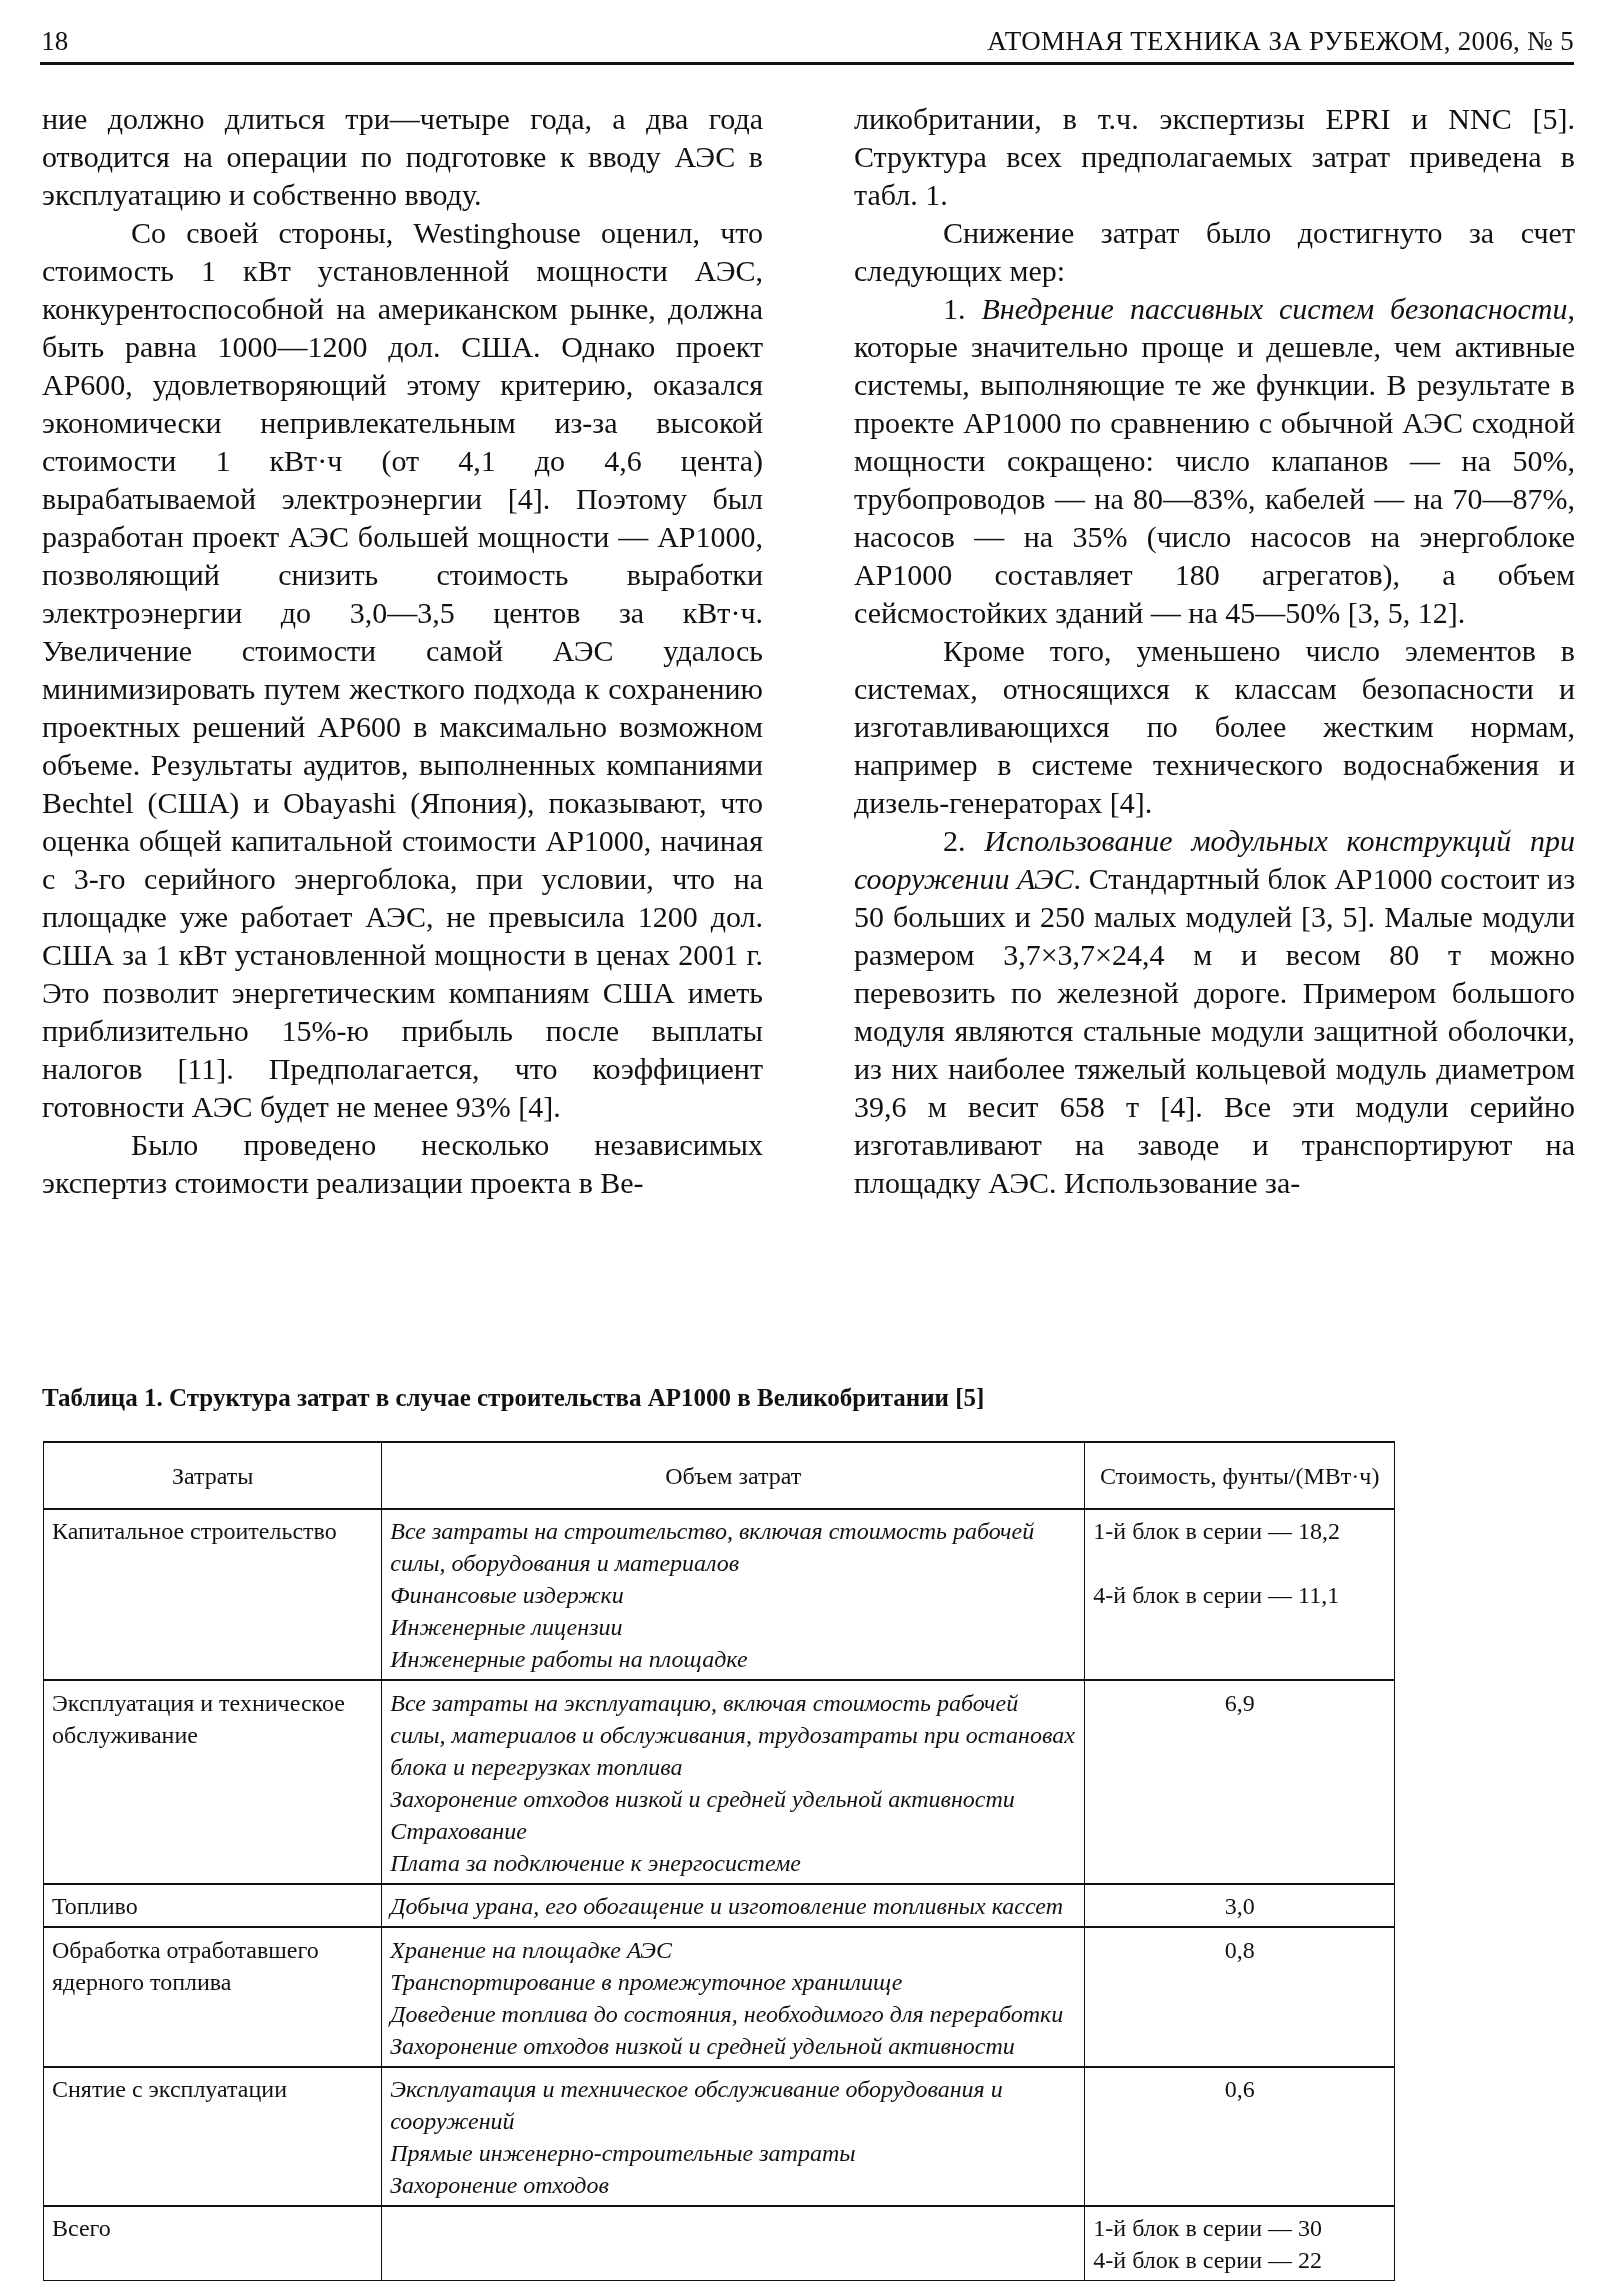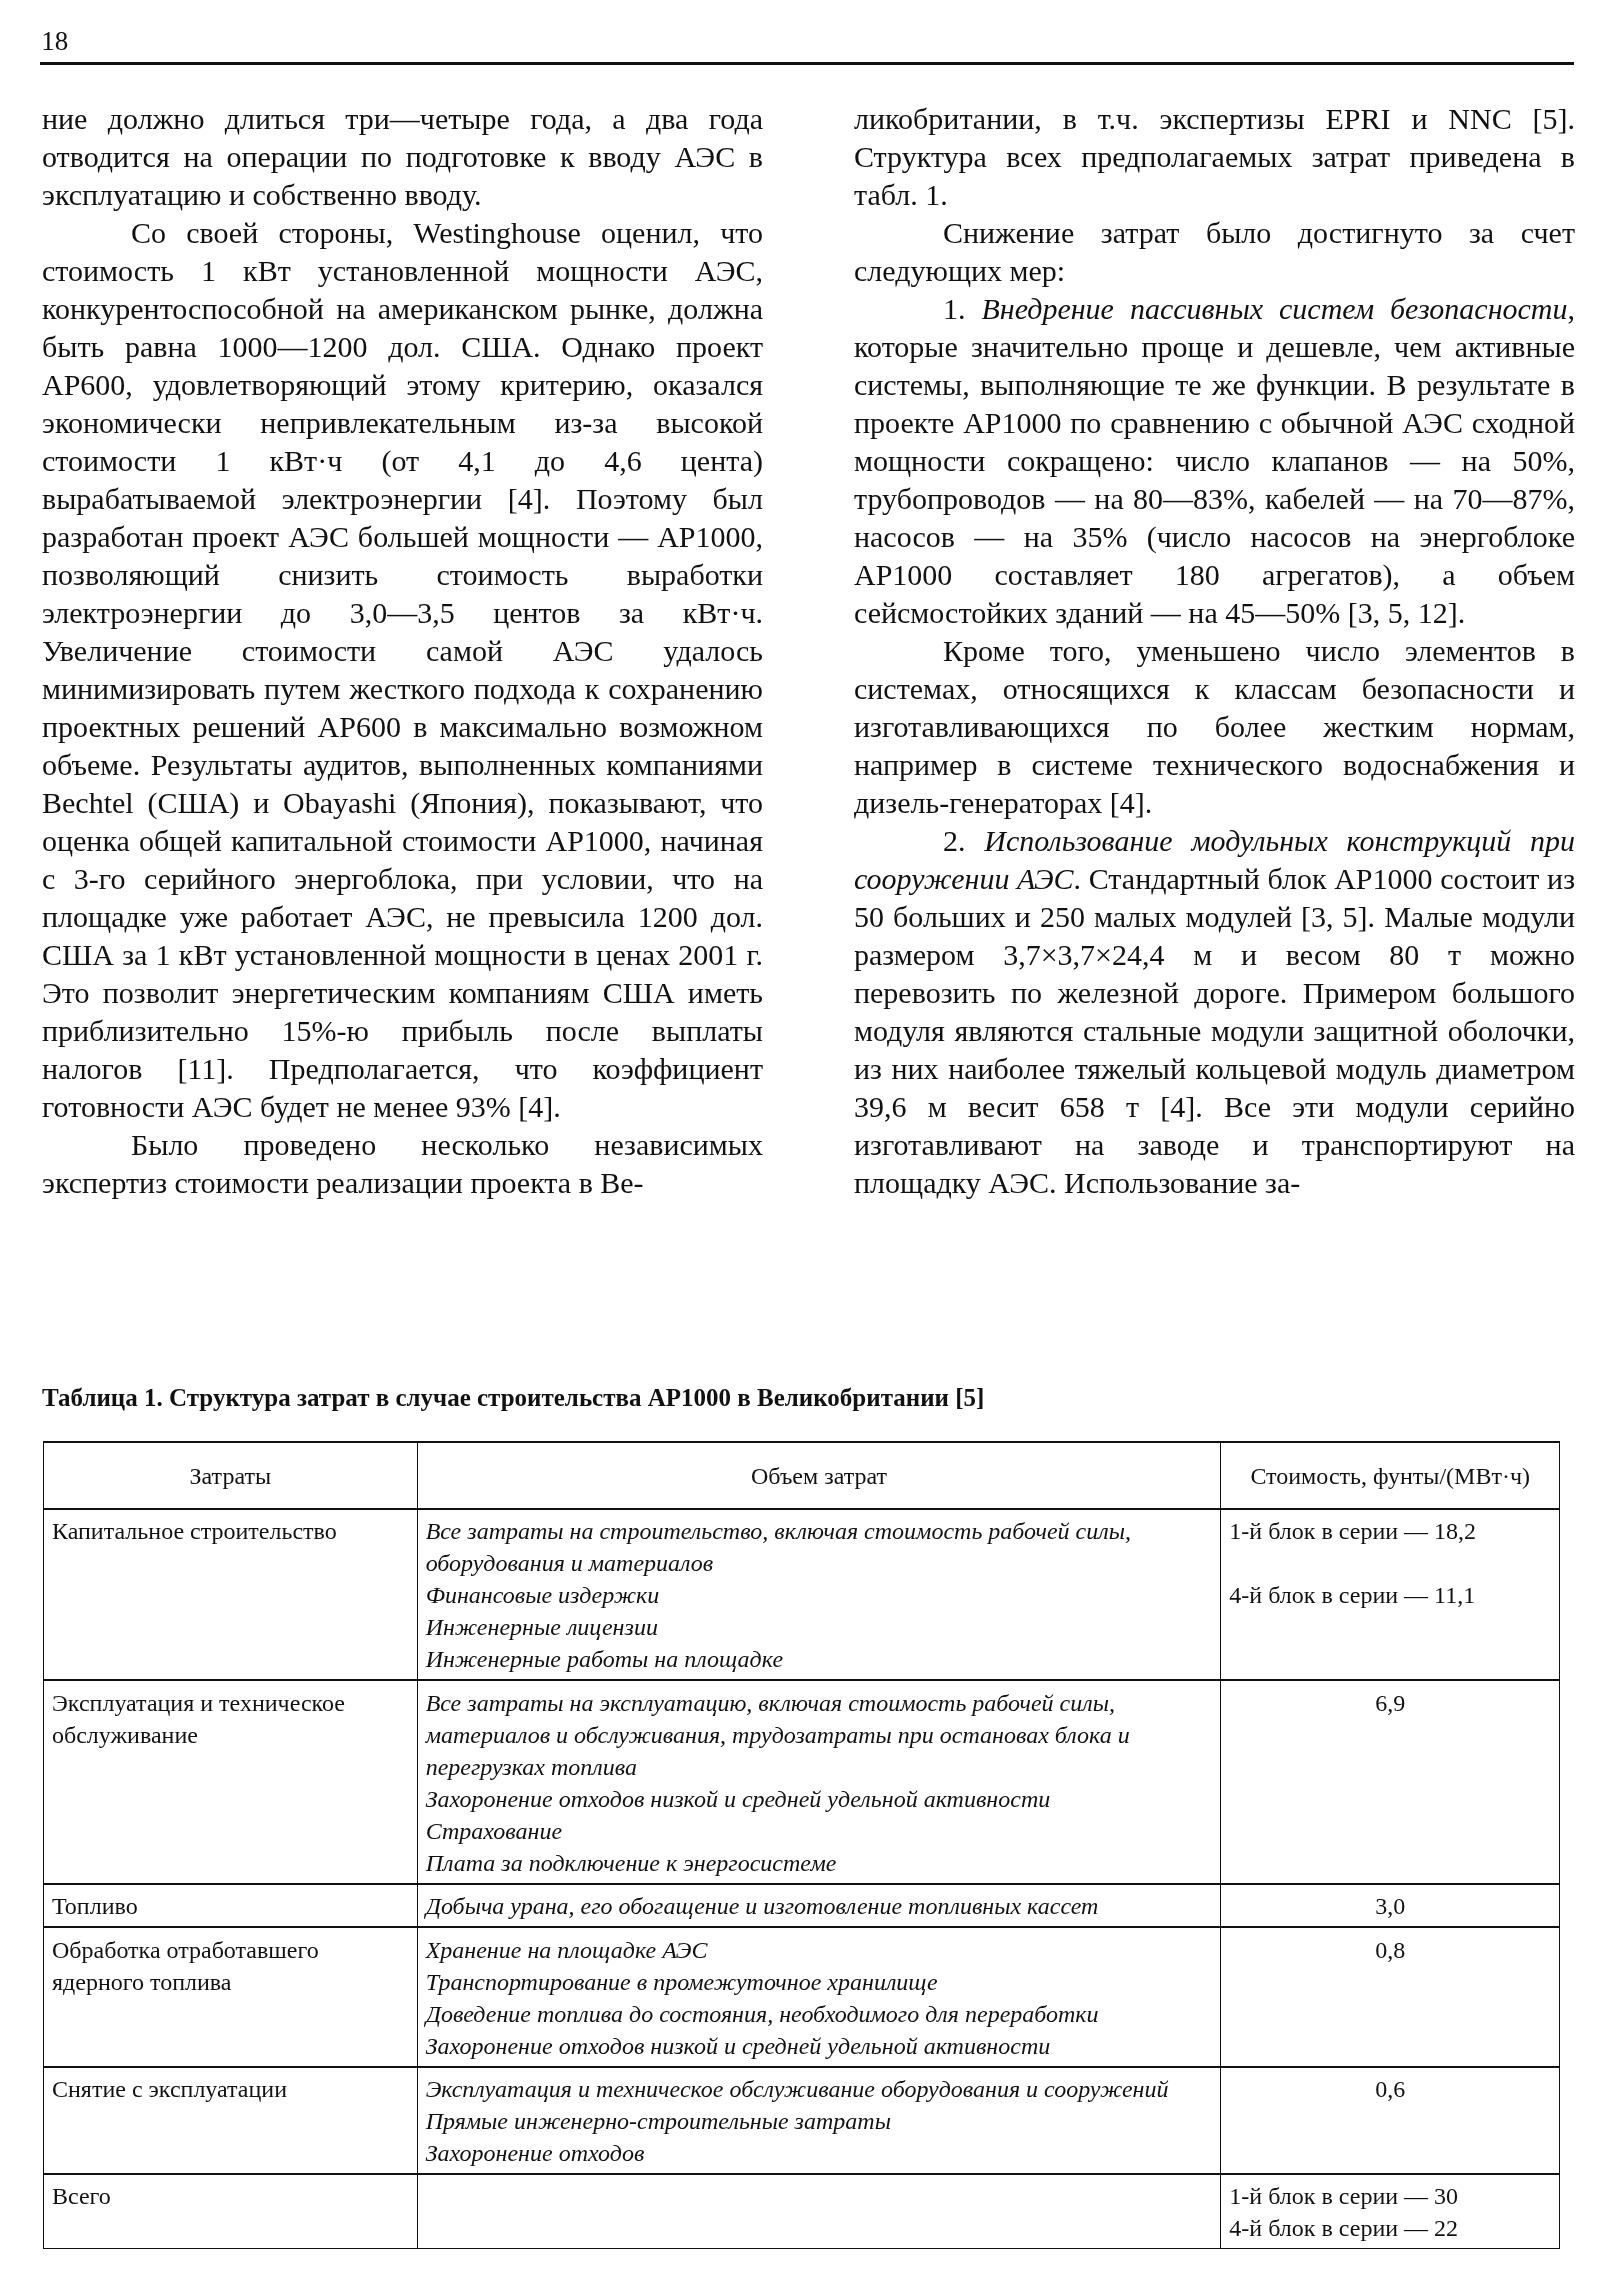--- a/index.html
+++ b/index.html
@@ -20,40 +20,41 @@
   }
   .col.left { left: 42px; }
   .col.right { left: 854px; }
   .col p { margin: 0; text-indent: 0; }
   .col p.ind { text-indent: 89px; }
   .col .it { font-style: italic; }
   .table-title {
     position: absolute; left: 42px; top: 1384px; font-size: 25px; font-weight: bold;
   }
   table.costs {
-    position: absolute; left: 43px; top: 1441px; width: 1517px;
+    position: absolute; left: 43px; top: 1441px; width: 1352px;
     border-collapse: collapse; font-size: 24px; line-height: 32px;
   }
   table.costs th, table.costs td {
     border: 1.3px solid #111; vertical-align: top; padding: 5.4px 8px 4px 8px; font-weight: normal;
   }
   table.costs tr { border-top: 2.7px solid #111; }
   table.costs th { text-align: center; vertical-align: middle; height: 65px; padding: 0 6.7px; }
   table.costs td.c1 { width: 362px; }
   table.costs td.c2 { width: 802px; font-style: italic; }
   table.costs td.c3 { width: 326px; }
   table.costs td.center { text-align: center; }
   .line { display: block; }
   .gap { display: block; height: 32px; }
 </style>
 </head>
 <body>
 
 <div class="header">
   <span class="pgnum">18</span>
+  <span class="journal">АТОМНАЯ ТЕХНИКА ЗА РУБЕЖОМ, 2006, № 5</span>
 </div>
 
 <div class="col left">
   <p>ние должно длиться три—четыре года, а два года отводится на операции по подготовке к вводу АЭС в эксплуатацию и собственно вводу.</p>
   <p class="ind">Со своей стороны, Westinghouse оценил, что стоимость 1 кВт установленной мощности АЭС, конкурентоспособной на американском рынке, должна быть равна 1000—1200 дол. США. Однако проект АР600, удовлетворяющий этому критерию, оказался экономически непривлекательным из-за высокой стоимости 1 кВт·ч (от 4,1 до 4,6 цента) вырабатываемой электроэнергии [4]. Поэтому был разработан проект АЭС большей мощности — АР1000, позволяющий снизить стоимость выработки электроэнергии до 3,0—3,5 центов за кВт·ч. Увеличение стоимости самой АЭС удалось минимизировать путем жесткого подхода к сохранению проектных решений АР600 в максимально возможном объеме. Результаты аудитов, выполненных компаниями Bechtel (США) и Obayashi (Япония), показывают, что оценка общей капитальной стоимости АР1000, начиная с 3-го серийного энергоблока, при условии, что на площадке уже работает АЭС, не превысила 1200 дол. США за 1 кВт установленной мощности в ценах 2001 г. Это позволит энергетическим компаниям США иметь приблизительно 15%-ю прибыль после выплаты налогов [11]. Предполагается, что коэффициент готовности АЭС будет не менее 93% [4].</p>
   <p class="ind">Было проведено несколько независимых экспертиз стоимости реализации проекта в Ве-</p>
 </div>
 
 <div class="col right">
   <p>ликобритании, в т.ч. экспертизы EPRI и NNC [5]. Структура всех предполагаемых затрат приведена в табл. 1.</p>

